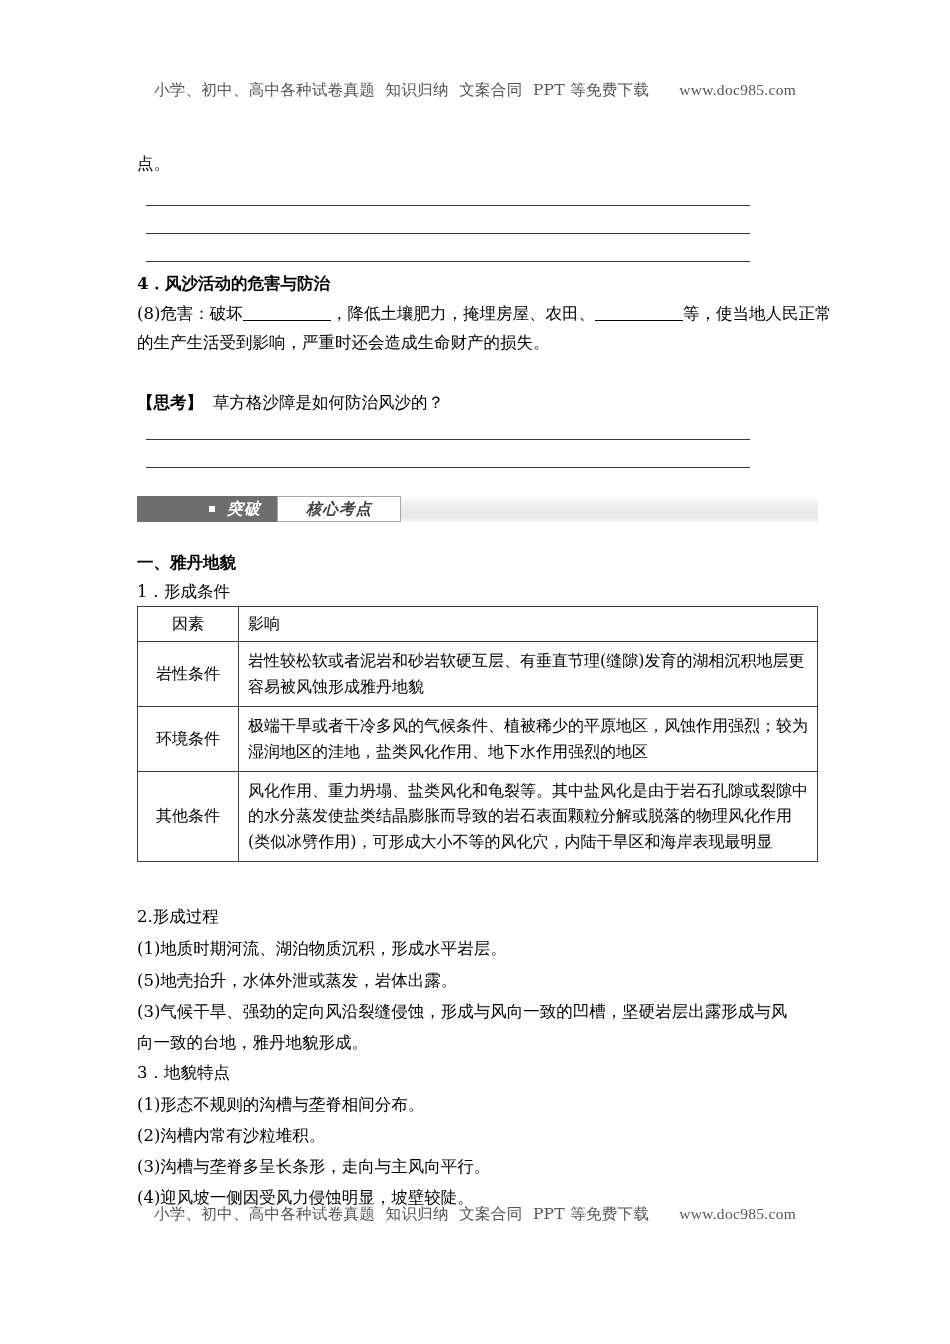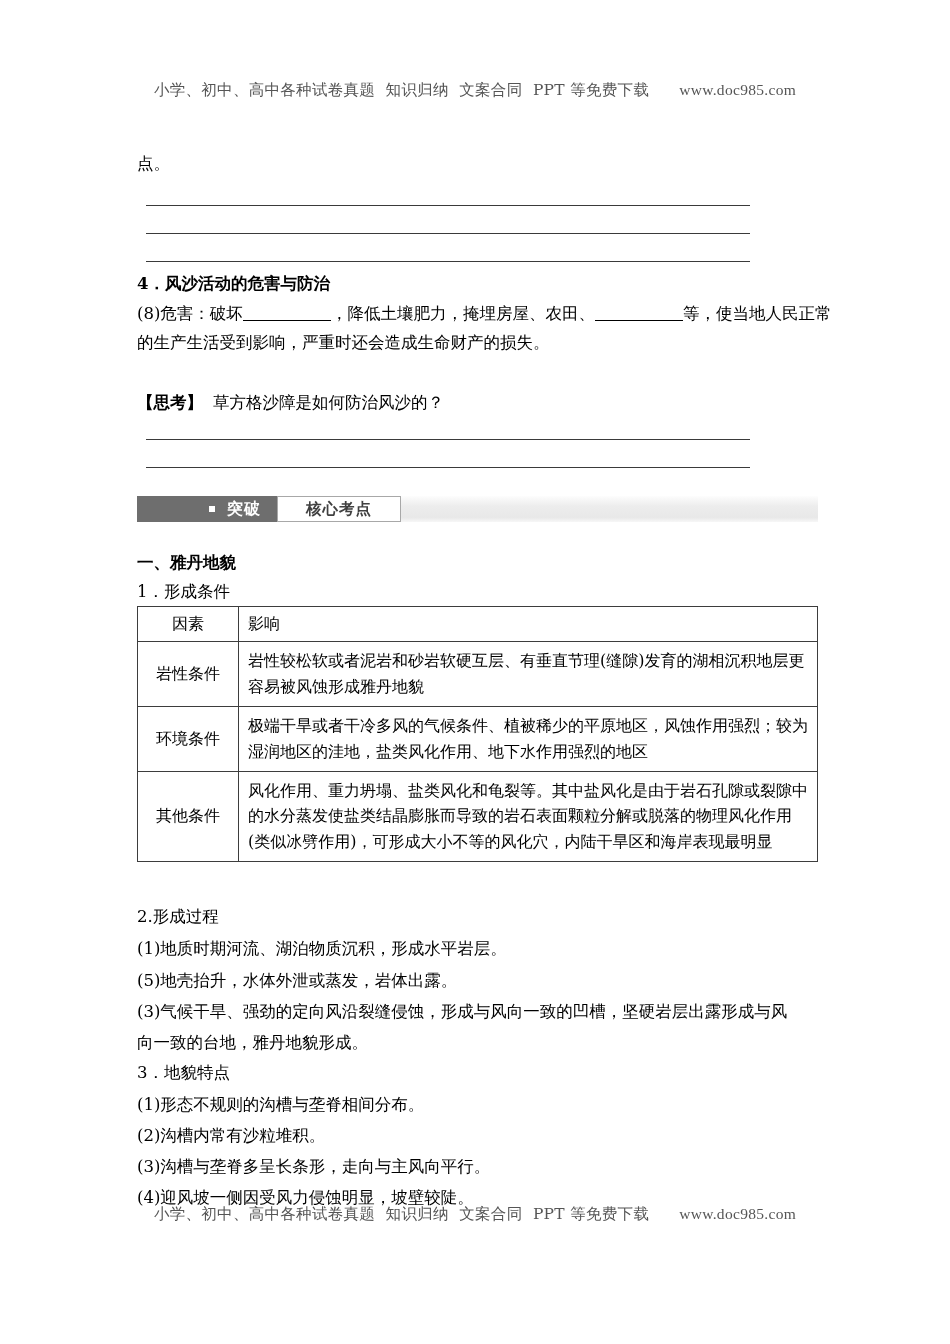--- a/index.html
+++ b/index.html
@@ -67,20 +67,21 @@
     height: 13px;
   }
 
   
   .banner {
     position: absolute;
     left: 137px;
     top: 484px;
     width: 623px;
     height: 26px;
+    font-style: italic;
   }
   .banner-bg {
     position: absolute;
     left: 0; top: 0;
     width: 681px;
     height: 26px;
     background: linear-gradient(to bottom, #fdfdfd 0%, #ededed 38%, #e8e8e8 82%, #f7f7f7 100%);
   }
   .banner-dark {
     position: absolute;

